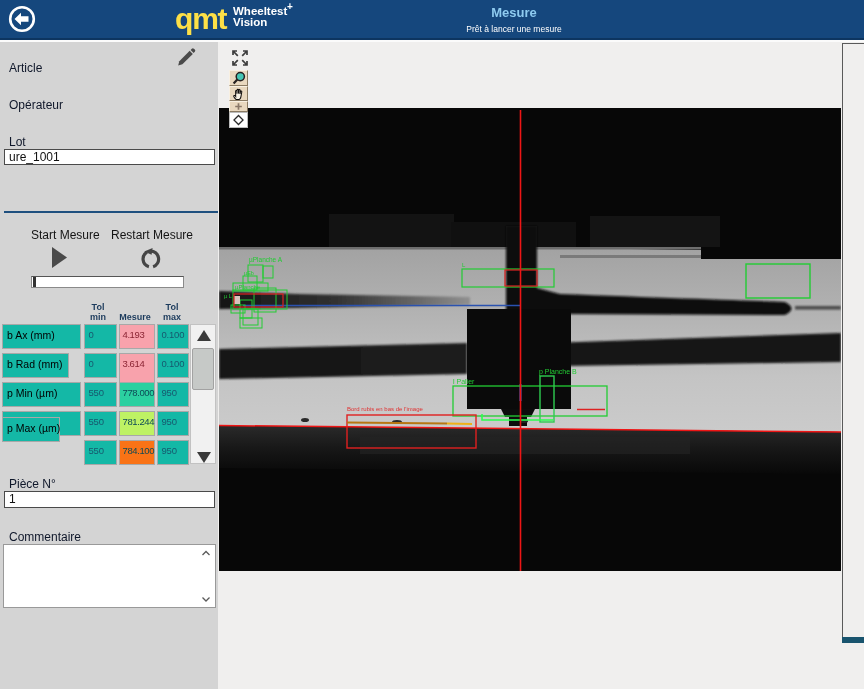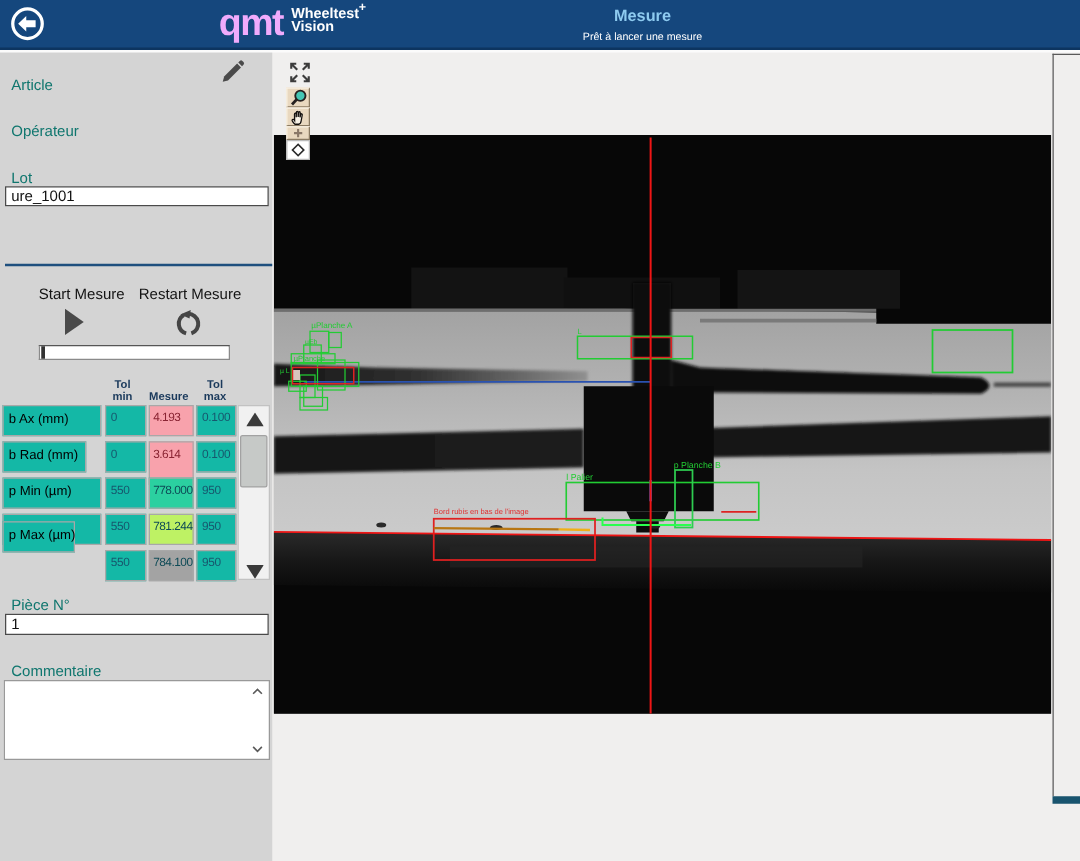--- a/index.html
+++ b/index.html
@@ -7,28 +7,28 @@
   font-family:"Liberation Sans", sans-serif; }
 .abs { position:absolute; }
 #page { position:relative; width:864px; height:689px; }
 
 #topbar { position:absolute; left:0; top:0; width:864px; height:40px;
   background:#15477d; border-bottom:2px solid #0d3560; }
 #title { position:absolute; left:414px; top:5px; width:200px; text-align:center;
   color:#8ecbf0; font-size:13px; font-weight:bold; }
 #subtitle { position:absolute; left:414px; top:24px; width:200px; text-align:center;
   color:#ffffff; font-size:8.5px; }
-#logo-qmt { position:absolute; left:175px; top:2px; color:#f0abfc; font-size:30px;
+#logo-qmt { position:absolute; left:175px; top:2px; color:#fde047; font-size:30px;
   font-weight:bold; letter-spacing:-1.2px; }
 #logo-wt { position:absolute; left:233px; top:6px; color:#fff; font-size:11.5px;
   font-weight:bold; line-height:11px; }
 #logo-plus { position:absolute; left:287px; top:1px; color:#fff; font-size:10px; font-weight:bold;}
 
 #panel { position:absolute; left:0; top:40px; width:218px; height:649px; background:#d4d4d4; }
-.lbl { position:absolute; left:9px; font-size:12px; color:#0f766e; }
+.lbl { position:absolute; left:9px; font-size:12px; color:#0f172a; }
 .inp { position:absolute; left:4px; width:211px; background:#fff;
   border:1px solid #4a4a4a; font-size:12px; color:#111; padding:0 0 0 4px;
   line-height:13px; padding-top:1px; }
 #divider { position:absolute; left:4px; top:171px; width:214px; height:2px; background:#1e4f7e; }
 .btnlbl { position:absolute; top:188px; font-size:12px; color:#141414; }
 
 .hdr { position:absolute; font-size:9px; font-weight:bold; color:#1b3a5c; text-align:center; }
 .cell { position:absolute; background:#14b8a6; border:1px solid #a8a8a8; font-size:10.5px;
   color:#000; padding:4px 0 0 4px; white-space:nowrap; }
 .val { color:#17586e; font-size:9.5px; letter-spacing:-0.2px; }
@@ -102,21 +102,21 @@
     <div class="cell" style="left:2px;top:342.0px;width:79px;height:25px">p Min (µm)</div>
     <div class="cell val" style="left:83.5px;top:342.0px;width:33.5px;height:25px">550</div>
     <div class="cell" style="left:118.5px;top:342.0px;width:36px;height:25px;background:#2bd0a0;color:#0e4a56;font-size:9.5px;letter-spacing:-0.4px;padding-left:3px">778.000</div>
     <div class="cell val" style="left:156.5px;top:342.0px;width:32px;height:25px">950</div>
     <div class="cell" style="left:2px;top:371.20000000000005px;width:79px;height:25px">p Moy (µm)</div>
     <div class="cell val" style="left:83.5px;top:371.20000000000005px;width:33.5px;height:25px">550</div>
     <div class="cell" style="left:118.5px;top:371.20000000000005px;width:36px;height:25px;background:#bef264;color:#0e4a56;font-size:9.5px;letter-spacing:-0.4px;padding-left:3px">781.244</div>
     <div class="cell val" style="left:156.5px;top:371.20000000000005px;width:32px;height:25px">950</div>
     <div class="cell" style="left:2px;top:377px;width:58px;height:25px">p Max (µm)</div>
     <div class="cell val" style="left:83.5px;top:400.40000000000003px;width:33.5px;height:25px">550</div>
-    <div class="cell" style="left:118.5px;top:400.40000000000003px;width:36px;height:25px;background:#a3a3a3;color:#0e4a56;font-size:9.5px;letter-spacing:-0.4px;padding-left:3px">784.100</div>
+    <div class="cell" style="left:118.5px;top:400.40000000000003px;width:36px;height:25px;background:#f97316;color:#0e4a56;font-size:9.5px;letter-spacing:-0.4px;padding-left:3px">784.100</div>
     <div class="cell val" style="left:156.5px;top:400.40000000000003px;width:32px;height:25px">950</div>
 
     <div id="sbar">
       <svg class="abs" style="left:6px;top:5px" width="14" height="12" viewBox="0 0 14 12">
         <polygon points="7,0 14,11 0,11" fill="#3a3a3a"></polygon>
       </svg>
       <div class="abs" style="left:1px;top:23px;width:22px;height:42px;background:#c6c9c7;border:1px solid #a2a2a2;border-radius:2px"></div>
       <svg class="abs" style="left:6px;top:126px" width="14" height="12" viewBox="0 0 14 12">
         <polygon points="0,1 14,1 7,12" fill="#3a3a3a"></polygon>
       </svg>

